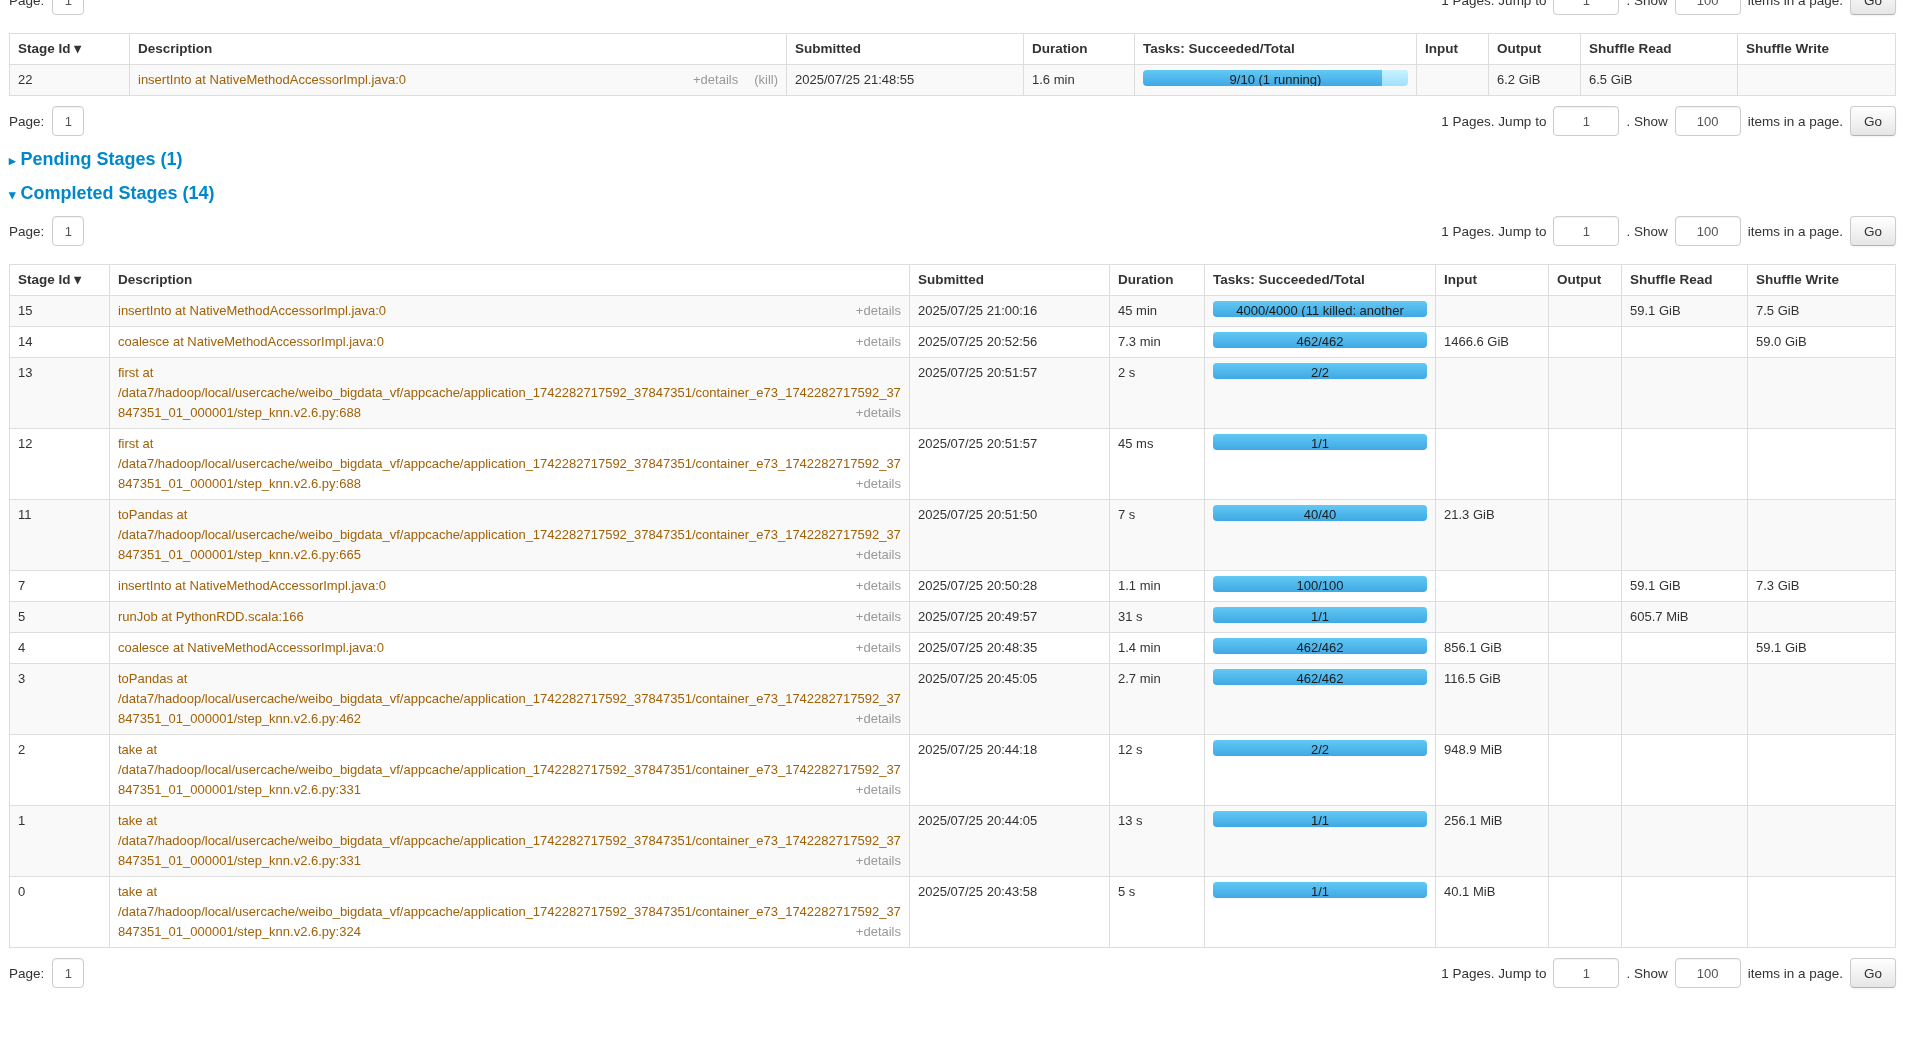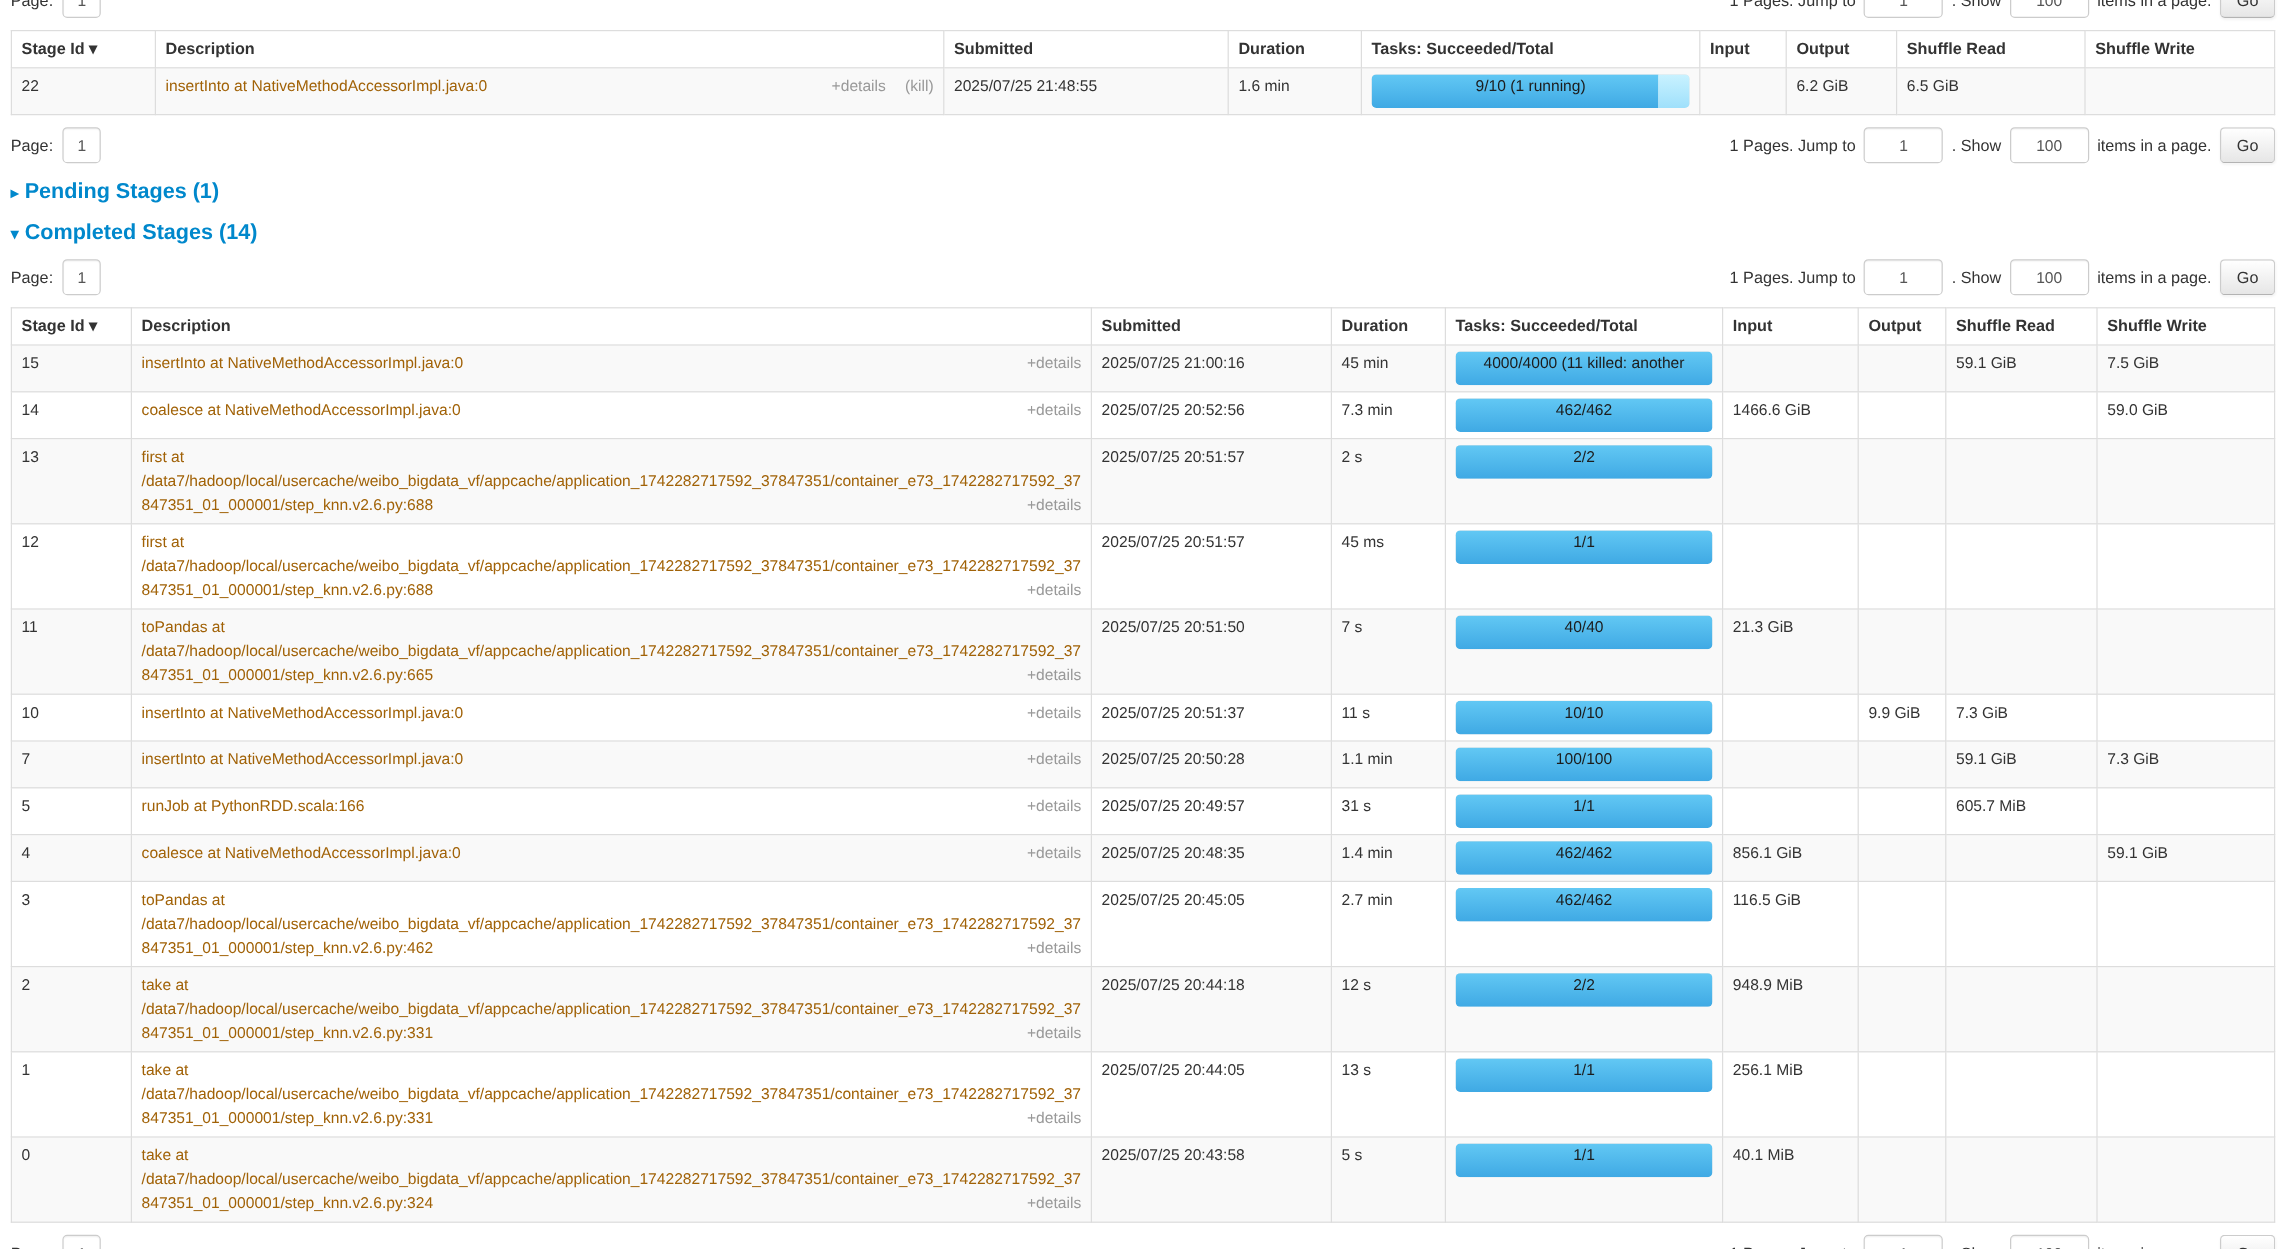--- a/index.html
+++ b/index.html
@@ -24,39 +24,39 @@
   .show-input{ width:66px; }
   .go-btn{ height:30px; padding:4px 13px; font-family:inherit; font-size:13.5px; color:#333;
            background:linear-gradient(to bottom,#ffffff,#e6e6e6);
            border:1px solid #ccc; border-bottom-color:#b3b3b3; border-radius:4px;
            box-shadow:inset 0 1px 0 rgba(255,255,255,.2), 0 1px 2px rgba(0,0,0,.05);
            cursor:pointer; }
   
   .section-header{ font-size:18px; font-weight:bold; color:#0088cc; margin:13px 0 12px 0; cursor:pointer; }
   .section-header .arrow{ font-size:13px; margin-right:5px; }
   
-  table.stages-table{ border-collapse:collapse; table-layout:fixed; width:1886px; margin-top:2px; }
+  table.stages-table{ border-collapse:collapse; table-layout:fixed; width:1886px; margin-top:18px; }
   th,td{ border:1px solid #ddd; padding:5px 8px; text-align:left; vertical-align:top;
          line-height:20px; font-size:13px; overflow-wrap:break-word; }
   th{ font-weight:bold; font-size:13.5px; cursor:pointer; white-space:nowrap; background:#fff; }
   tbody tr:nth-child(odd){ background:#f9f9f9; }
   tbody tr:nth-child(even){ background:#ffffff; }
   
   #active-table col.a0{width:120px} #active-table col.a1{width:657px} #active-table col.a2{width:237px}
   #active-table col.a3{width:111px} #active-table col.a4{width:282px} #active-table col.a5{width:72px}
   #active-table col.a6{width:92px}  #active-table col.a7{width:157px} #active-table col.a8{width:158px}
   
   #completed-table col.k0{width:100px} #completed-table col.k1{width:800px} #completed-table col.k2{width:200px}
   #completed-table col.k3{width:95px}  #completed-table col.k4{width:231px} #completed-table col.k5{width:113px}
   #completed-table col.k6{width:73px}  #completed-table col.k7{width:126px} #completed-table col.k8{width:148px}
   a.stage-link{ color:#a16207; text-decoration:none; cursor:pointer; }
   .details{ float:right; color:#999; margin-left:12px; cursor:pointer; }
   .kill{ float:right; color:#999; margin-left:16px; cursor:pointer; }
   
-  .progress{ position:relative; display:flex; height:28px; border-radius:4px; overflow:hidden;
+  .progress{ position:relative; display:flex; height:16px; border-radius:4px; overflow:hidden;
              background:#f7f7f7; box-shadow:inset 0 1px 2px rgba(0,0,0,.12); }
   .bar-completed{ height:100%; background:linear-gradient(to bottom,#62c8f4,#3fa9e4); }
   .bar-running{ height:100%; background:linear-gradient(to bottom,#c9f2ff,#9fe0fb); }
   .progress-label{ position:absolute; left:0; right:0; top:0; text-align:center; line-height:20px;
                    font-size:13px; color:#1c1c1c; white-space:nowrap; overflow:hidden; }
 </style>
 </head>
 <body>
 
 <div class="pag-row clip-top">
@@ -258,36 +258,20 @@
             <div class="bar-completed" style="width: 100%;"></div>
             <span class="progress-label">40/40</span>
           </div>
         </td>
         <td>21.3 GiB</td>
         <td></td>
         <td></td>
         <td></td>
       </tr>
       <tr>
-        <td>10</td>
-        <td><a class="stage-link">insertInto at NativeMethodAccessorImpl.java:0</a><span class="details">+details</span></td>
-        <td>2025/07/25 20:51:37</td>
-        <td>11 s</td>
-        <td>
-          <div class="progress">
-            <div class="bar-completed" style="width: 100%;"></div>
-            <span class="progress-label">10/10</span>
-          </div>
-        </td>
-        <td></td>
-        <td>9.9 GiB</td>
-        <td>7.3 GiB</td>
-        <td></td>
-      </tr>
-      <tr>
         <td>7</td>
         <td><a class="stage-link">insertInto at NativeMethodAccessorImpl.java:0</a><span class="details">+details</span></td>
         <td>2025/07/25 20:50:28</td>
         <td>1.1 min</td>
         <td>
           <div class="progress">
             <div class="bar-completed" style="width: 100%;"></div>
             <span class="progress-label">100/100</span>
           </div>
         </td>

